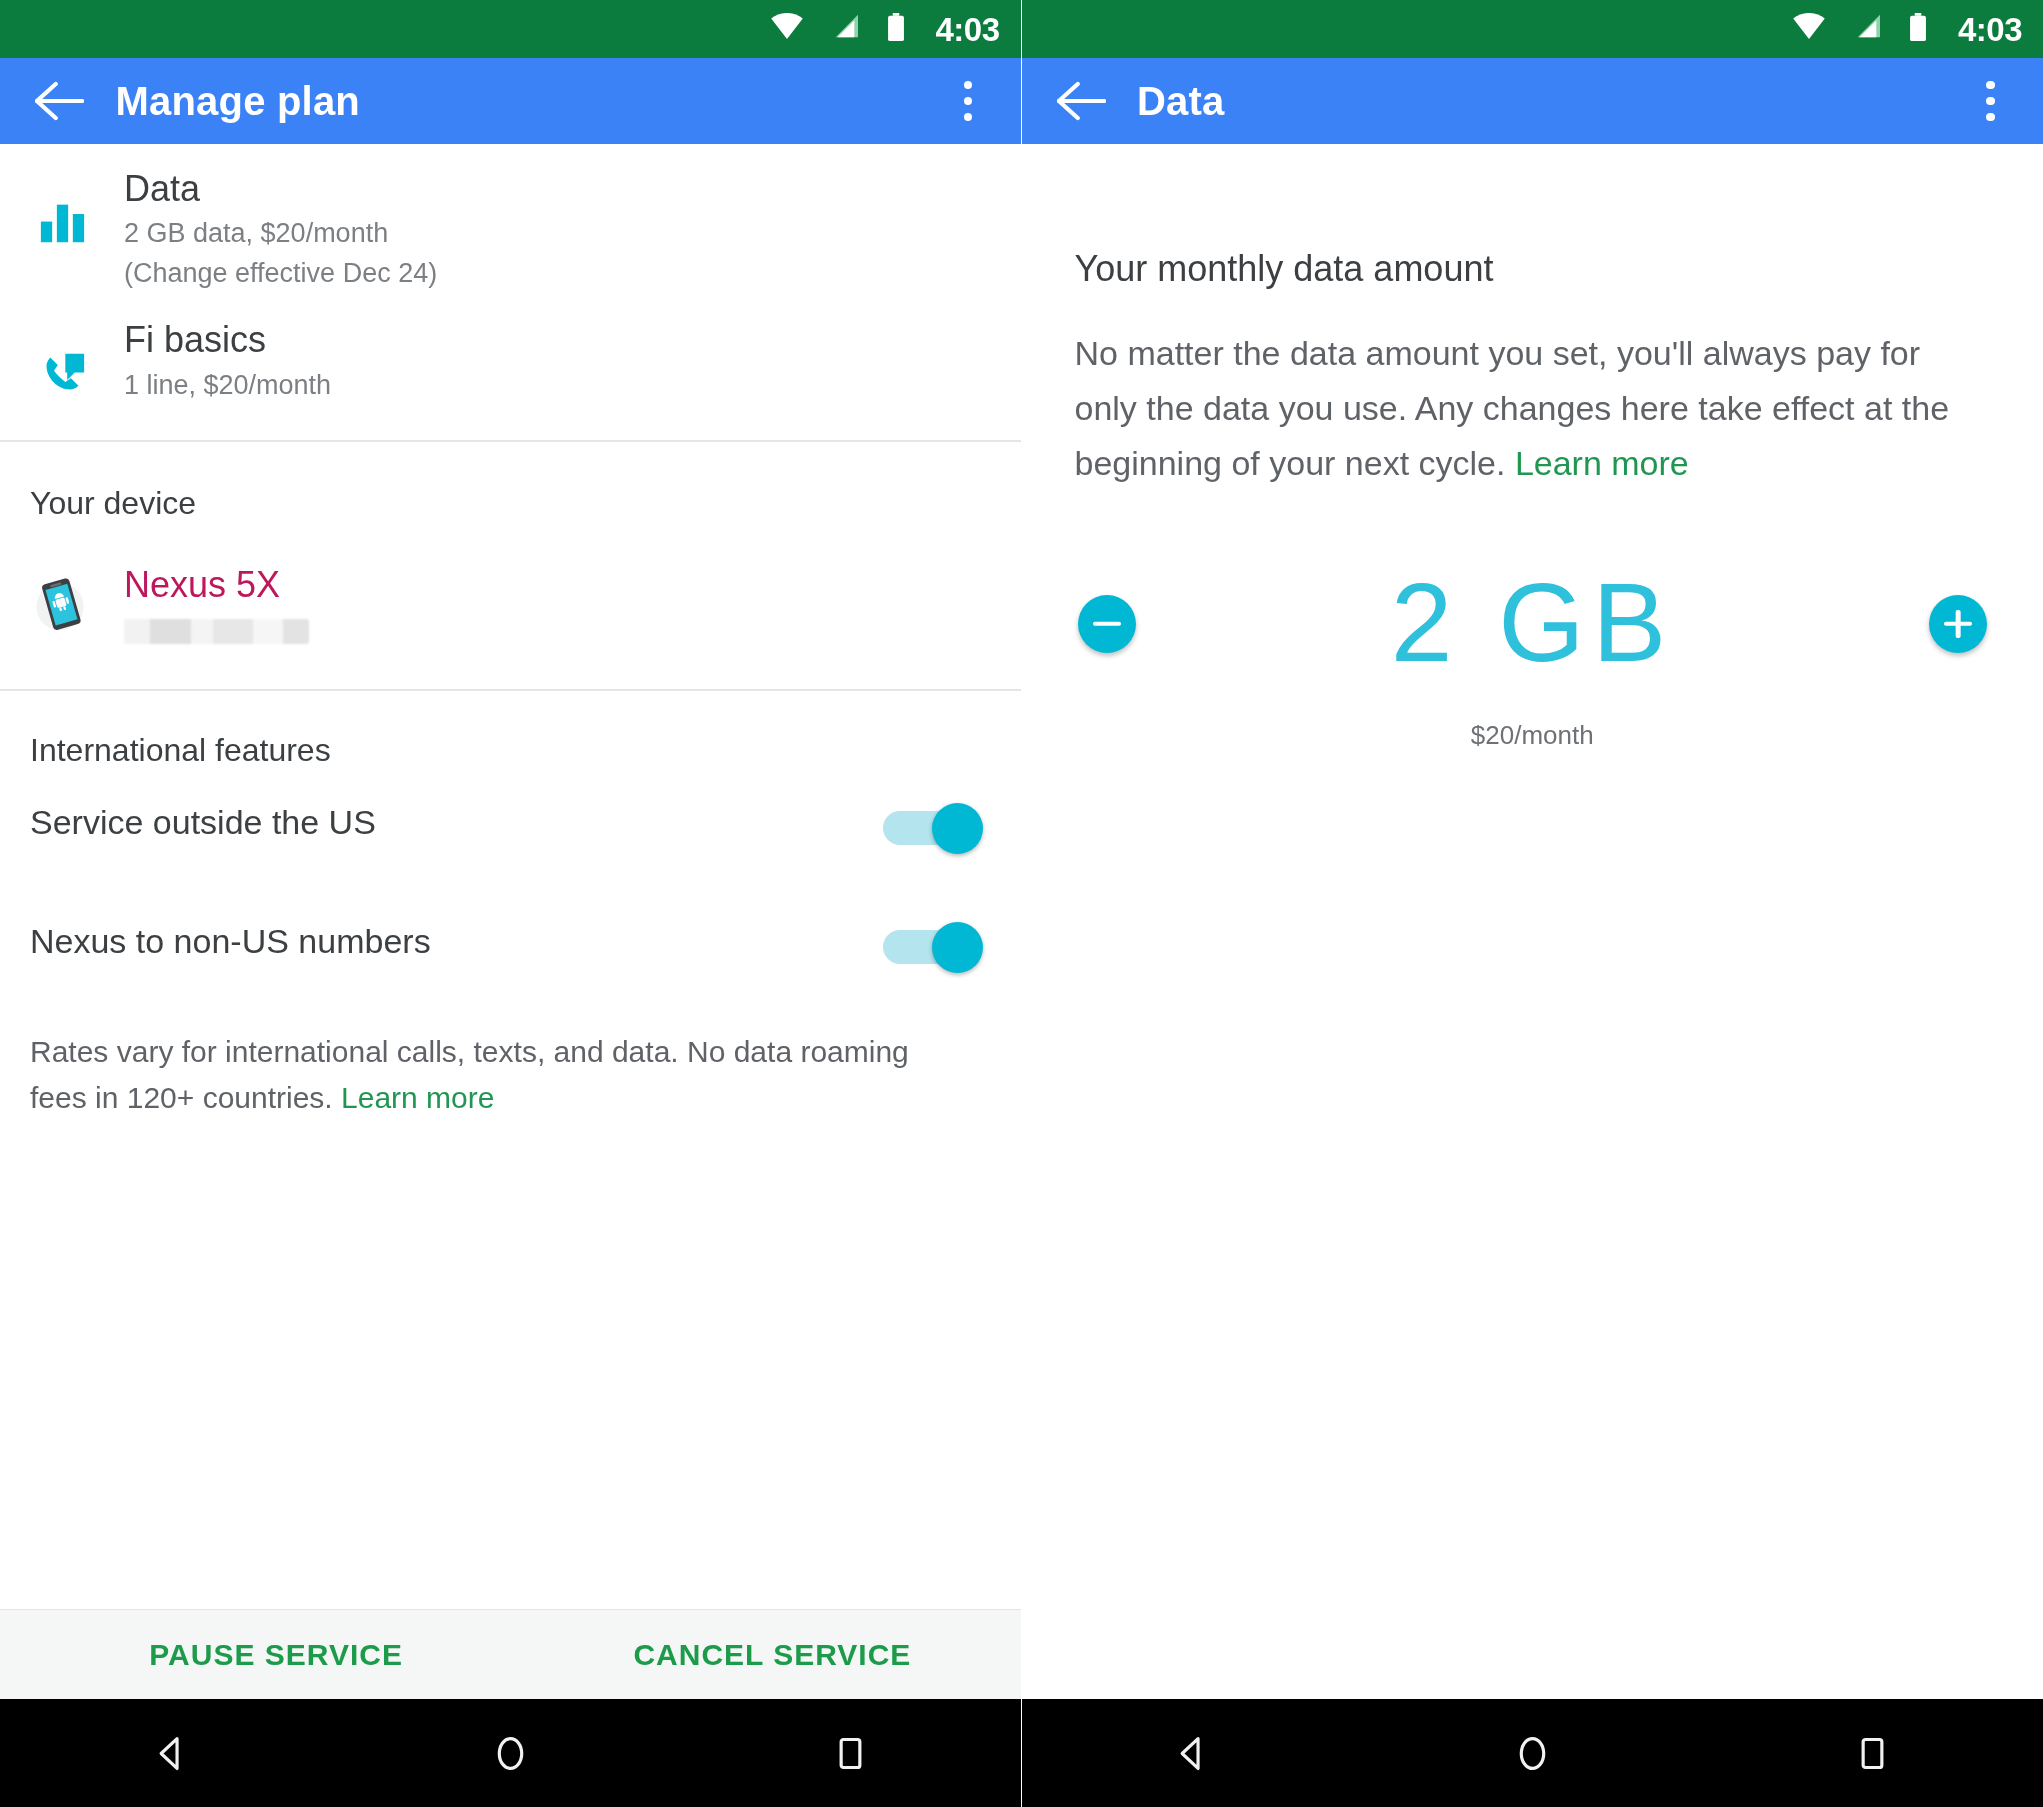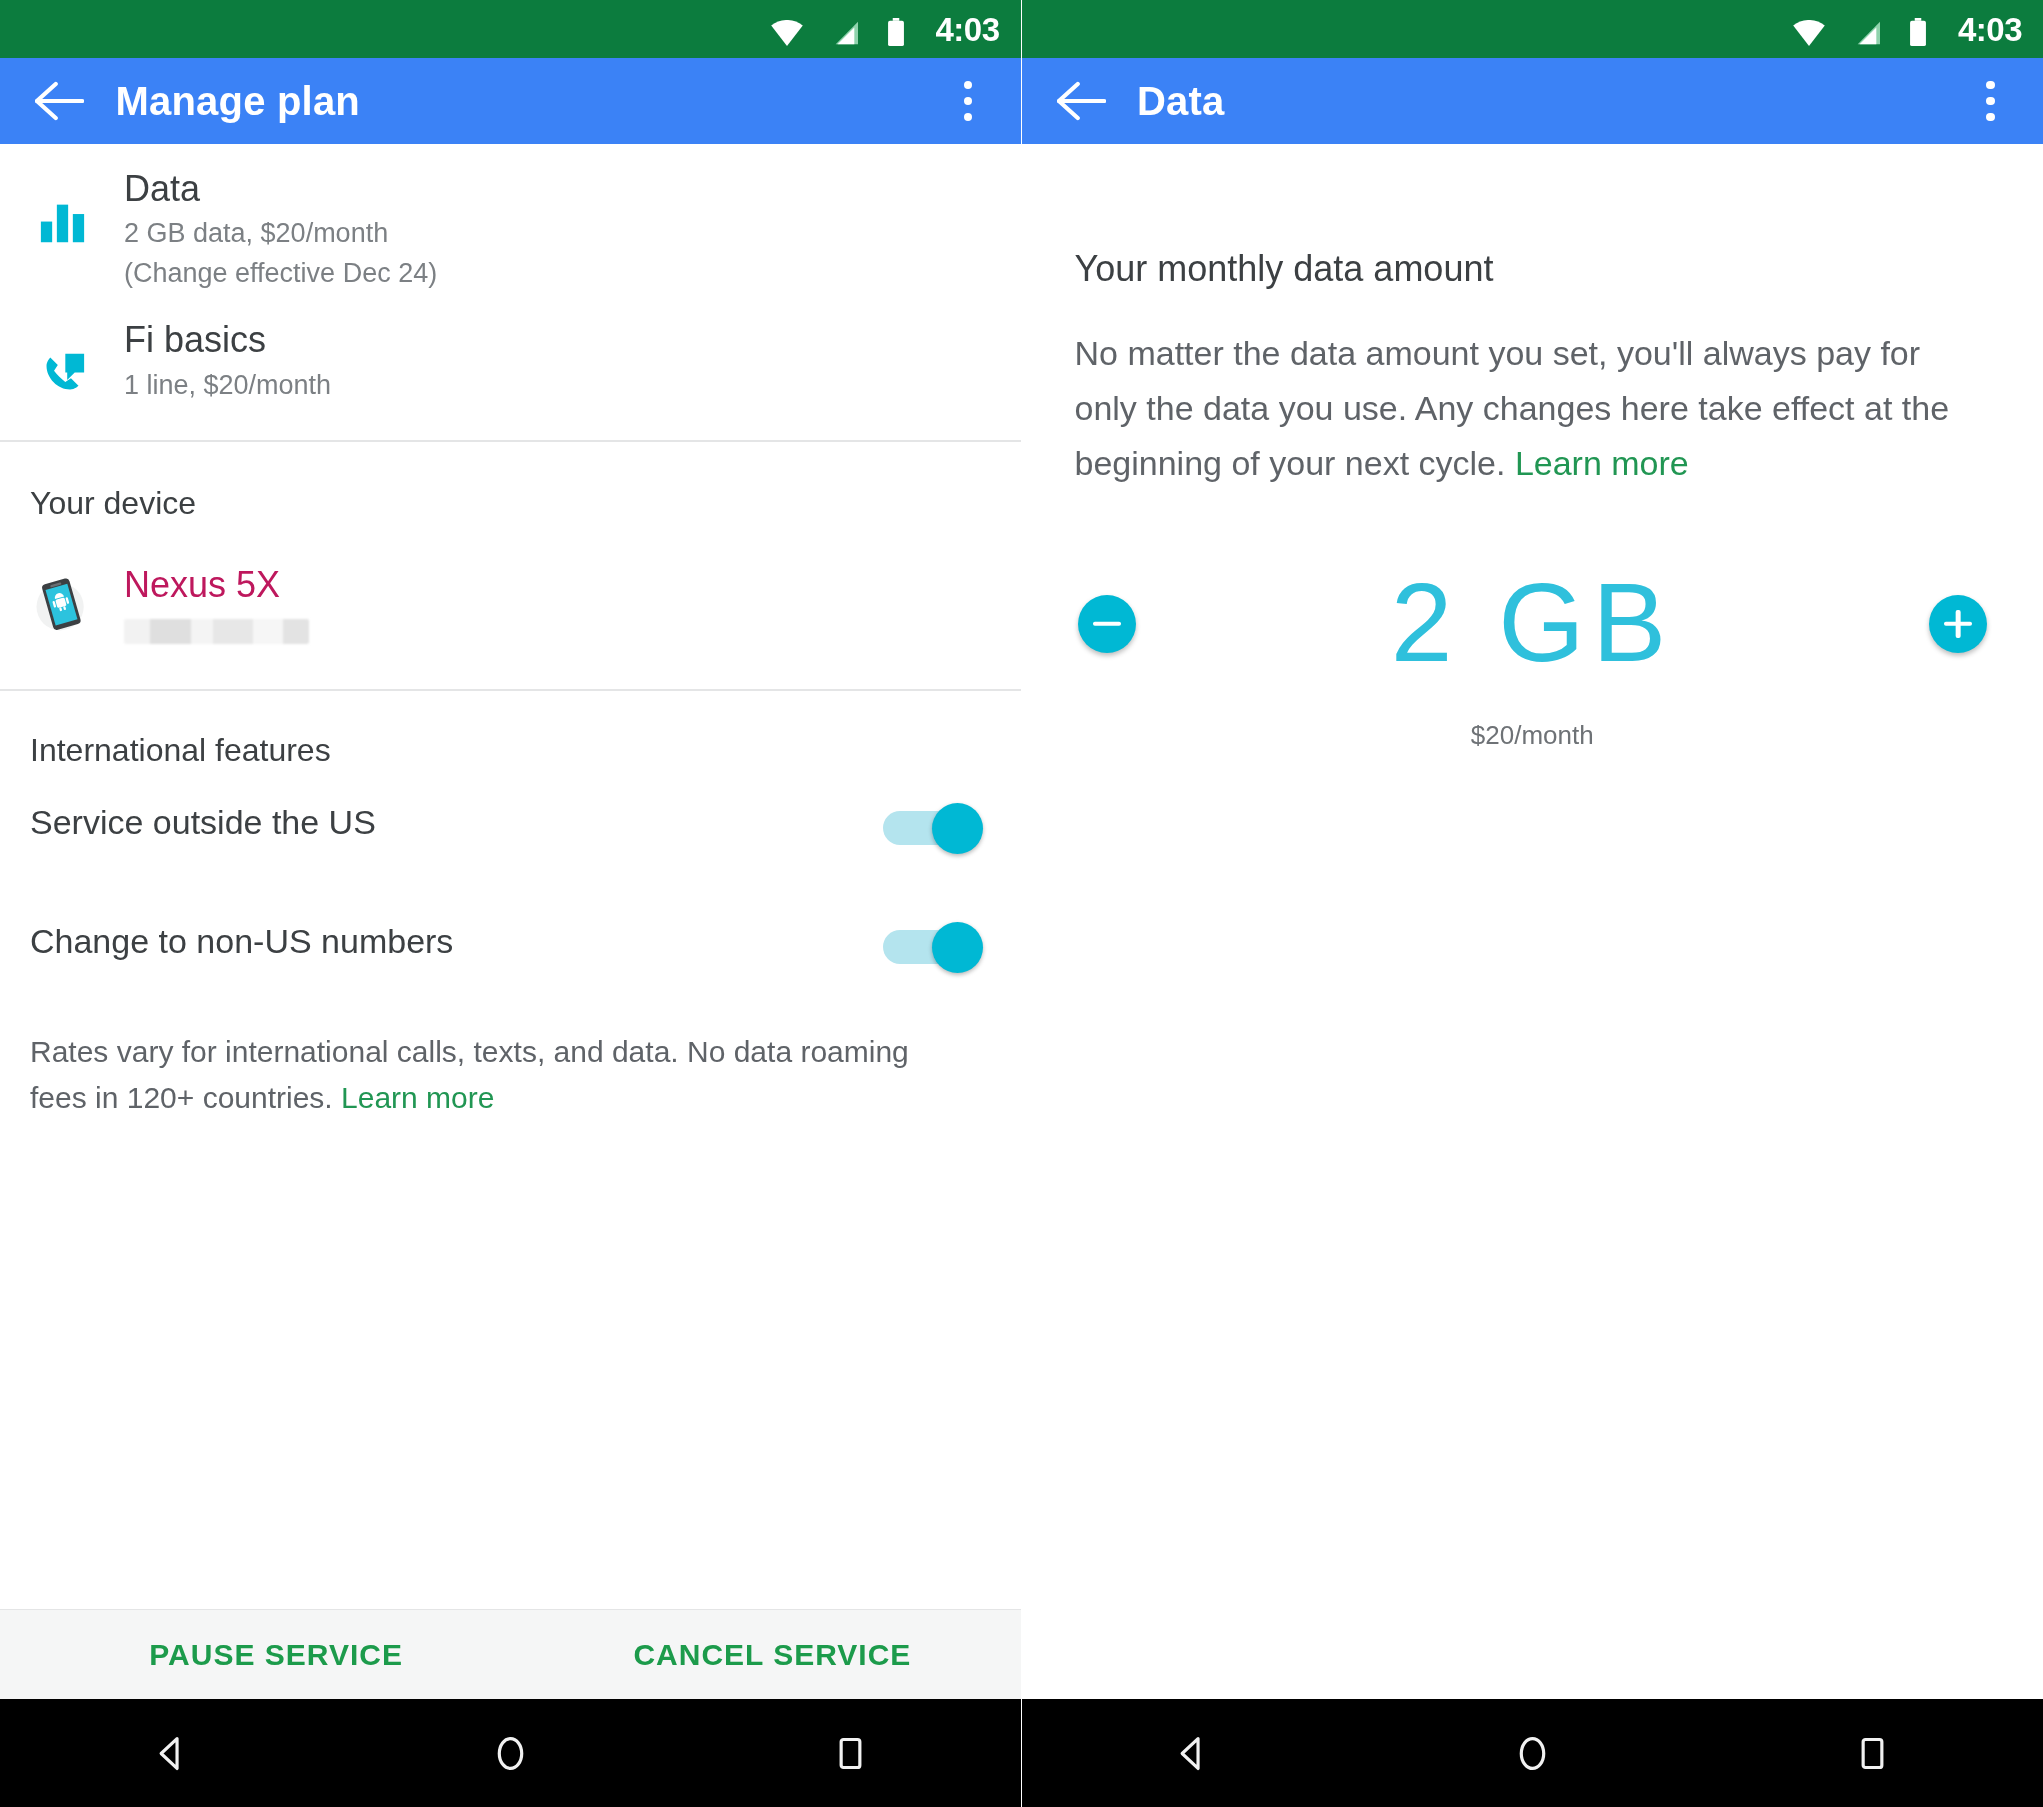--- a/index.html
+++ b/index.html
@@ -6,21 +6,21 @@
   html,body { width:2043px; height:1808px; background:#fff;
     font-family:"Liberation Sans", sans-serif; -webkit-font-smoothing:antialiased; }
   .screens { display:flex; width:2043px; height:1808px; }
   .phone { width:1022px; height:1808px; position:relative; display:flex; flex-direction:column;
            background:#ffffff; overflow:hidden; }
   .phone.left { border-right:1.9px solid #ffffff; }
 
   
   .statusbar { height:58px; background:#0C7C3E; display:flex; align-items:center;
                justify-content:flex-end; padding-right:21px; flex:0 0 58px; }
-  .sb-icons { display:flex; align-items:flex-end; gap:27px; }
+  .sb-icons { display:flex; align-items:flex-start; gap:27px; }
   .sb-time { color:#ffffff; font-size:33px; font-weight:700; letter-spacing:-0.5px;
              margin-left:3.8px; line-height:1; }
   .ic-wifi { width:32px; height:26px; position:relative; }
   .ic-wifi svg, .ic-sig svg, .ic-bat svg { display:block; }
 
   
   .appbar { height:86px; background:#3b82f6; display:flex; align-items:center;
             padding:0 24.5px; flex:0 0 86px; }
   .back-arrow { width:70px; height:70px; display:flex; align-items:center; justify-content:center;
                 flex:0 0 70px; }
@@ -208,21 +208,21 @@
 
       <div class="toggle-row">
         <span class="toggle-label">Service outside the US</span>
         <span class="switch">
           <i class="track"></i>
           <i class="thumb"></i>
         </span>
       </div>
 
       <div class="toggle-row">
-        <span class="toggle-label">Change to non-US numbers</span>
+        <span class="toggle-label">Nexus to non-US numbers</span>
         <span class="switch">
           <i class="track"></i>
           <i class="thumb"></i>
         </span>
       </div>
 
       <div class="rates">
         <span>Rates vary for international calls, texts, and data. No data roaming fees in 120+ countries. </span><span class="link">Learn more</span>
       </div>
 

